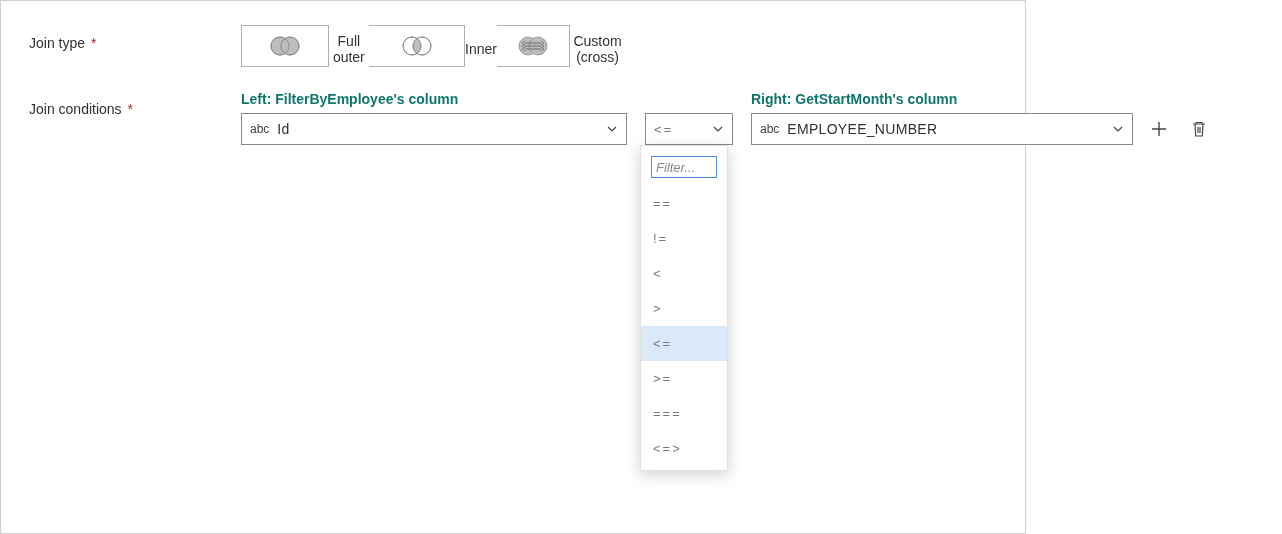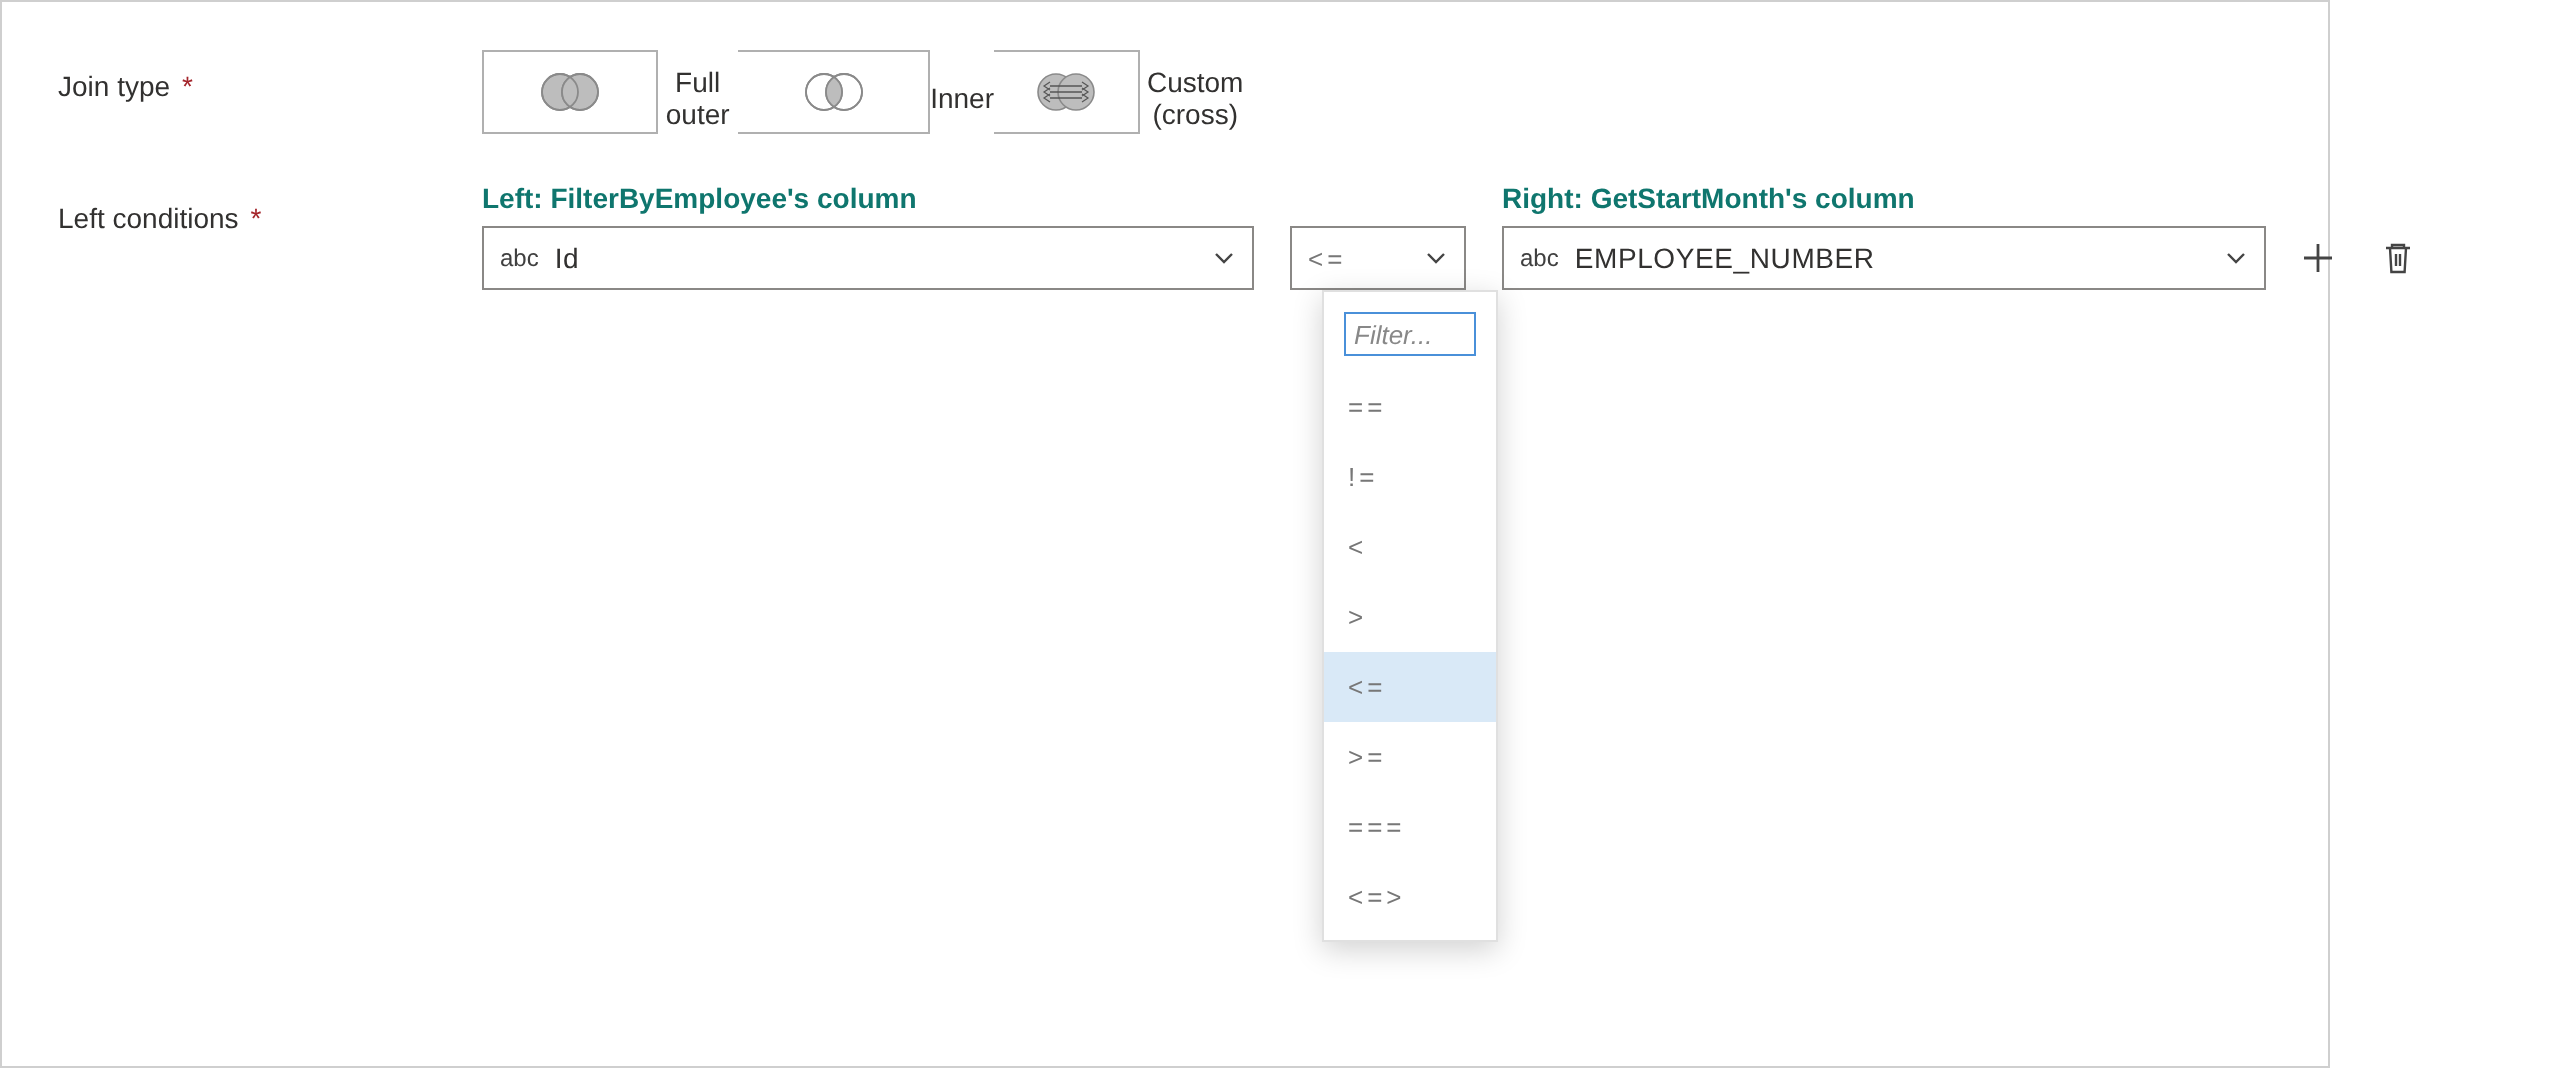--- a/index.html
+++ b/index.html
@@ -4,21 +4,21 @@
 <style>
   * { box-sizing: border-box; }
   body {
     margin: 0;
     font-family: "Segoe UI", -apple-system, BlinkMacSystemFont, sans-serif;
     font-size: 14px;
     color: #323130;
     background: #fff;
   }
   .panel {
-    width: 1165px;
+    width: 1026px;
     height: 534px;
     border: 1px solid #cfcfcf;
     padding: 24px 28px 24px 28px;
     position: relative;
   }
   .row {
     display: flex;
     align-items: flex-start;
     margin-bottom: 24px;
   }
@@ -125,21 +125,21 @@
     align-items: center;
     justify-content: center;
     margin-left: 12px;
     cursor: pointer;
     color: #444;
   }
   .action-btn svg { width: 18px; height: 18px; }
 
   .op-dropdown {
     position: absolute;
-    left: 420px;
+    left: 399px;
     top: 54px;
     width: 88px;
     background: #fff;
     box-shadow: 0 4px 14px rgba(0,0,0,0.18);
     border: 1px solid #e0e0e0;
     padding: 6px 0 4px 0;
     z-index: 10;
   }
   .op-filter {
     margin: 4px 10px 8px 10px;
@@ -218,21 +218,21 @@
     </svg>
             </span>
     </div>
     <div class="jt-label">Custom (cross)</div>
         </div>
       </div>
   </div>
 
   <div class="row">
     <div class="label-col">
-      <span>Left conditions</span>
+      <span>Join conditions</span>
       <span class="req">*</span>
     </div>
 
     <div class="conditions">
       <div class="cond-header">
         <div class="left-col-w">Left: FilterByEmployee's column</div>
         <div class="op-col-w"></div>
         <div class="right-col-w">Right: GetStartMonth's column</div>
       </div>
 

